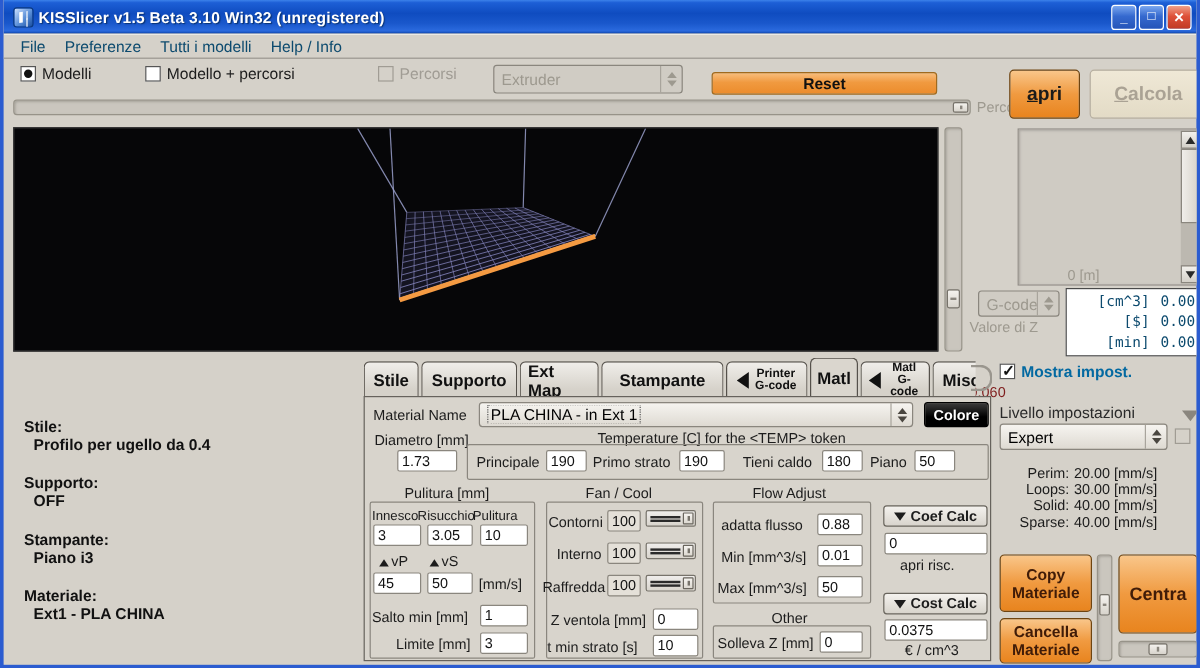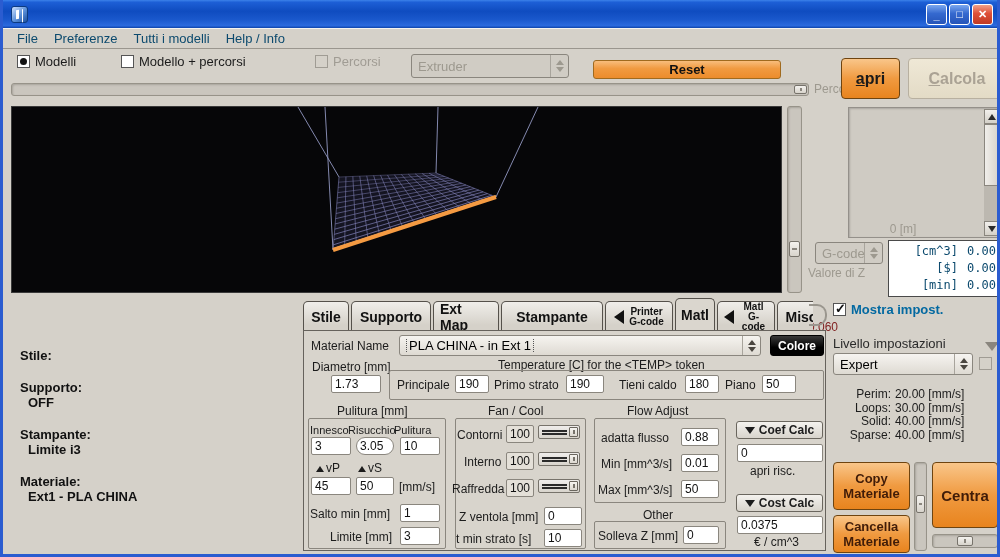--- a/index.html
+++ b/index.html
@@ -145,20 +145,21 @@
   #side-hslider { left:103px; top:238px; width:66px; height:14px; }
   #side-hslider-h { left:24px; top:1px; width:16px; height:10px; }
 </style>
 </head>
 <body>
 
 <div id="window">
 
   <div id="titlebar">
     <div id="app-icon"></div>
+    <div id="title-text">KISSlicer v1.5 Beta 3.10 Win32 (unregistered)</div>
     <div class="win-btns">
       <div class="win-btn min">
           <span>_</span>
         </div>
       <div class="win-btn">
           <span>□</span>
         </div>
       <div class="win-btn close">
           <span>✕</span>
         </div>
@@ -312,28 +313,29 @@
     </div>
     <div class="tab" style="width:52px">
         <span>Misc.</span>
       </div>
   </div>
   <div id="tab-overflow"></div>
 
   <div id="left-info">
     <div class="info-sec">
         <div>Stile:</div>
+        <div class="val">Profilo per ugello da 0.4</div>
       </div>
     <div class="info-sec">
         <div>Supporto:</div>
         <div class="val">OFF</div>
       </div>
     <div class="info-sec">
         <div>Stampante:</div>
-        <div class="val">Limite i3</div>
+        <div class="val">Piano i3</div>
       </div>
     <div class="info-sec">
         <div>Materiale:</div>
         <div class="val">Ext1 - PLA CHINA</div>
       </div>
   </div>
 
   <div id="settings">
     <div class="lbl" style="left:7px; top:8px;">Material Name</div>
     <div id="mat-choice" class="fltk-choice">
@@ -358,21 +360,21 @@
     <div class="inp" style="left:381px; top:44px; width:34px;">180</div>
     <div class="lbl" style="left:421px; top:47px;">Piano</div>
     <div class="inp" style="left:458px; top:44px; width:34px;">50</div>
 
     <div class="ghead" style="left:33px; top:73px;">Pulitura [mm]</div>
     <div class="gbox" style="left:4px; top:87px; width:138px; height:131px;"></div>
     <div class="lbl" style="left:6px; top:93px; font-size:11px;">Innesco</div>
     <div class="lbl" style="left:44px; top:93px; font-size:11px;">Risucchio</div>
     <div class="lbl" style="left:90px; top:93px; font-size:11px;">Pulitura</div>
     <div class="inp" style="left:7px; top:106px; width:40px;">3</div>
-    <div class="inp" style="left:52px; top:106px; width:38px;border-radius:9px;">3.05</div>
+    <div class="inp" style="left:52px; top:106px; width:38px;">3.05</div>
     <div class="inp" style="left:96px; top:106px; width:40px;">10</div>
     <div class="lbl" style="left:12px; top:130px;"><span class="tri-up-s"></span><span>vP</span></div>
     <div class="lbl" style="left:54px; top:130px;"><span class="tri-up-s"></span><span>vS</span></div>
     <div class="inp" style="left:7px; top:146px; width:40px;">45</div>
     <div class="inp" style="left:52px; top:146px; width:38px;">50</div>
     <div class="lbl" style="left:95px; top:149px;">[mm/s]</div>
     <div class="lbl" style="left:6px; top:176px;">Salto min [mm]</div>
     <div class="inp" style="left:96px; top:173px; width:40px;">1</div>
     <div class="lbl" style="left:26px; top:199px;">Limite [mm]</div>
     <div class="inp" style="left:96px; top:196px; width:40px;">3</div>

